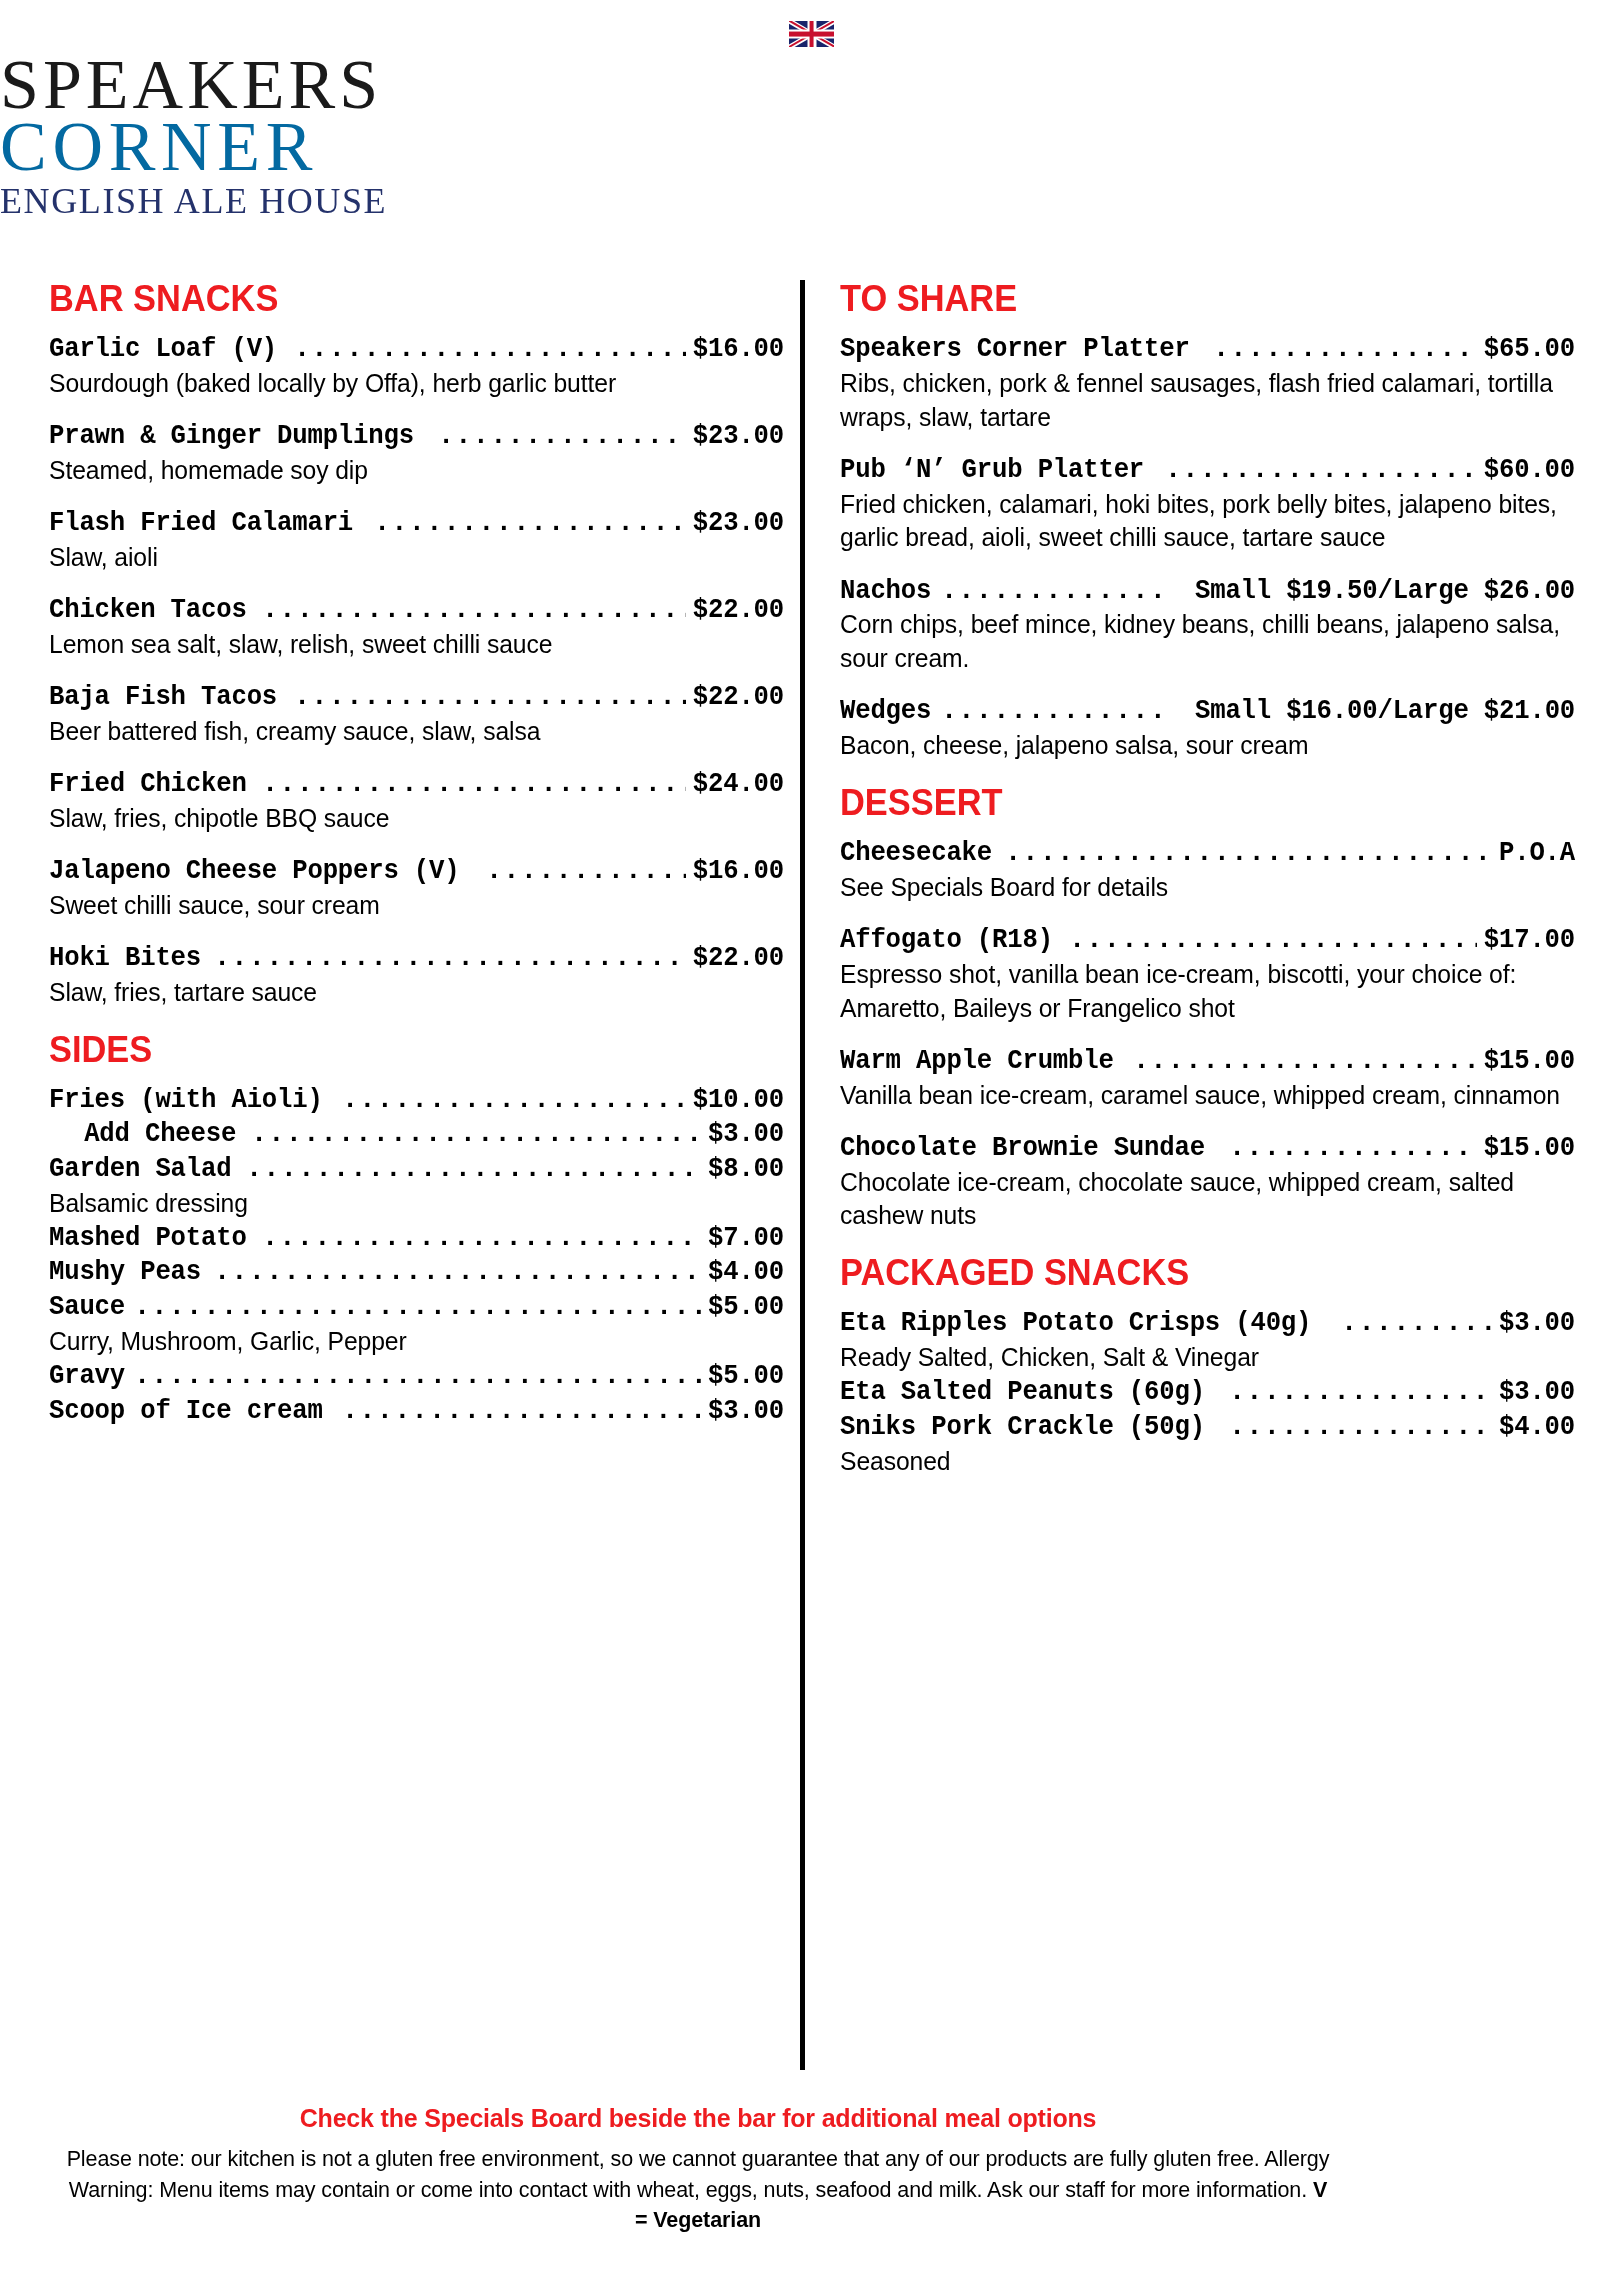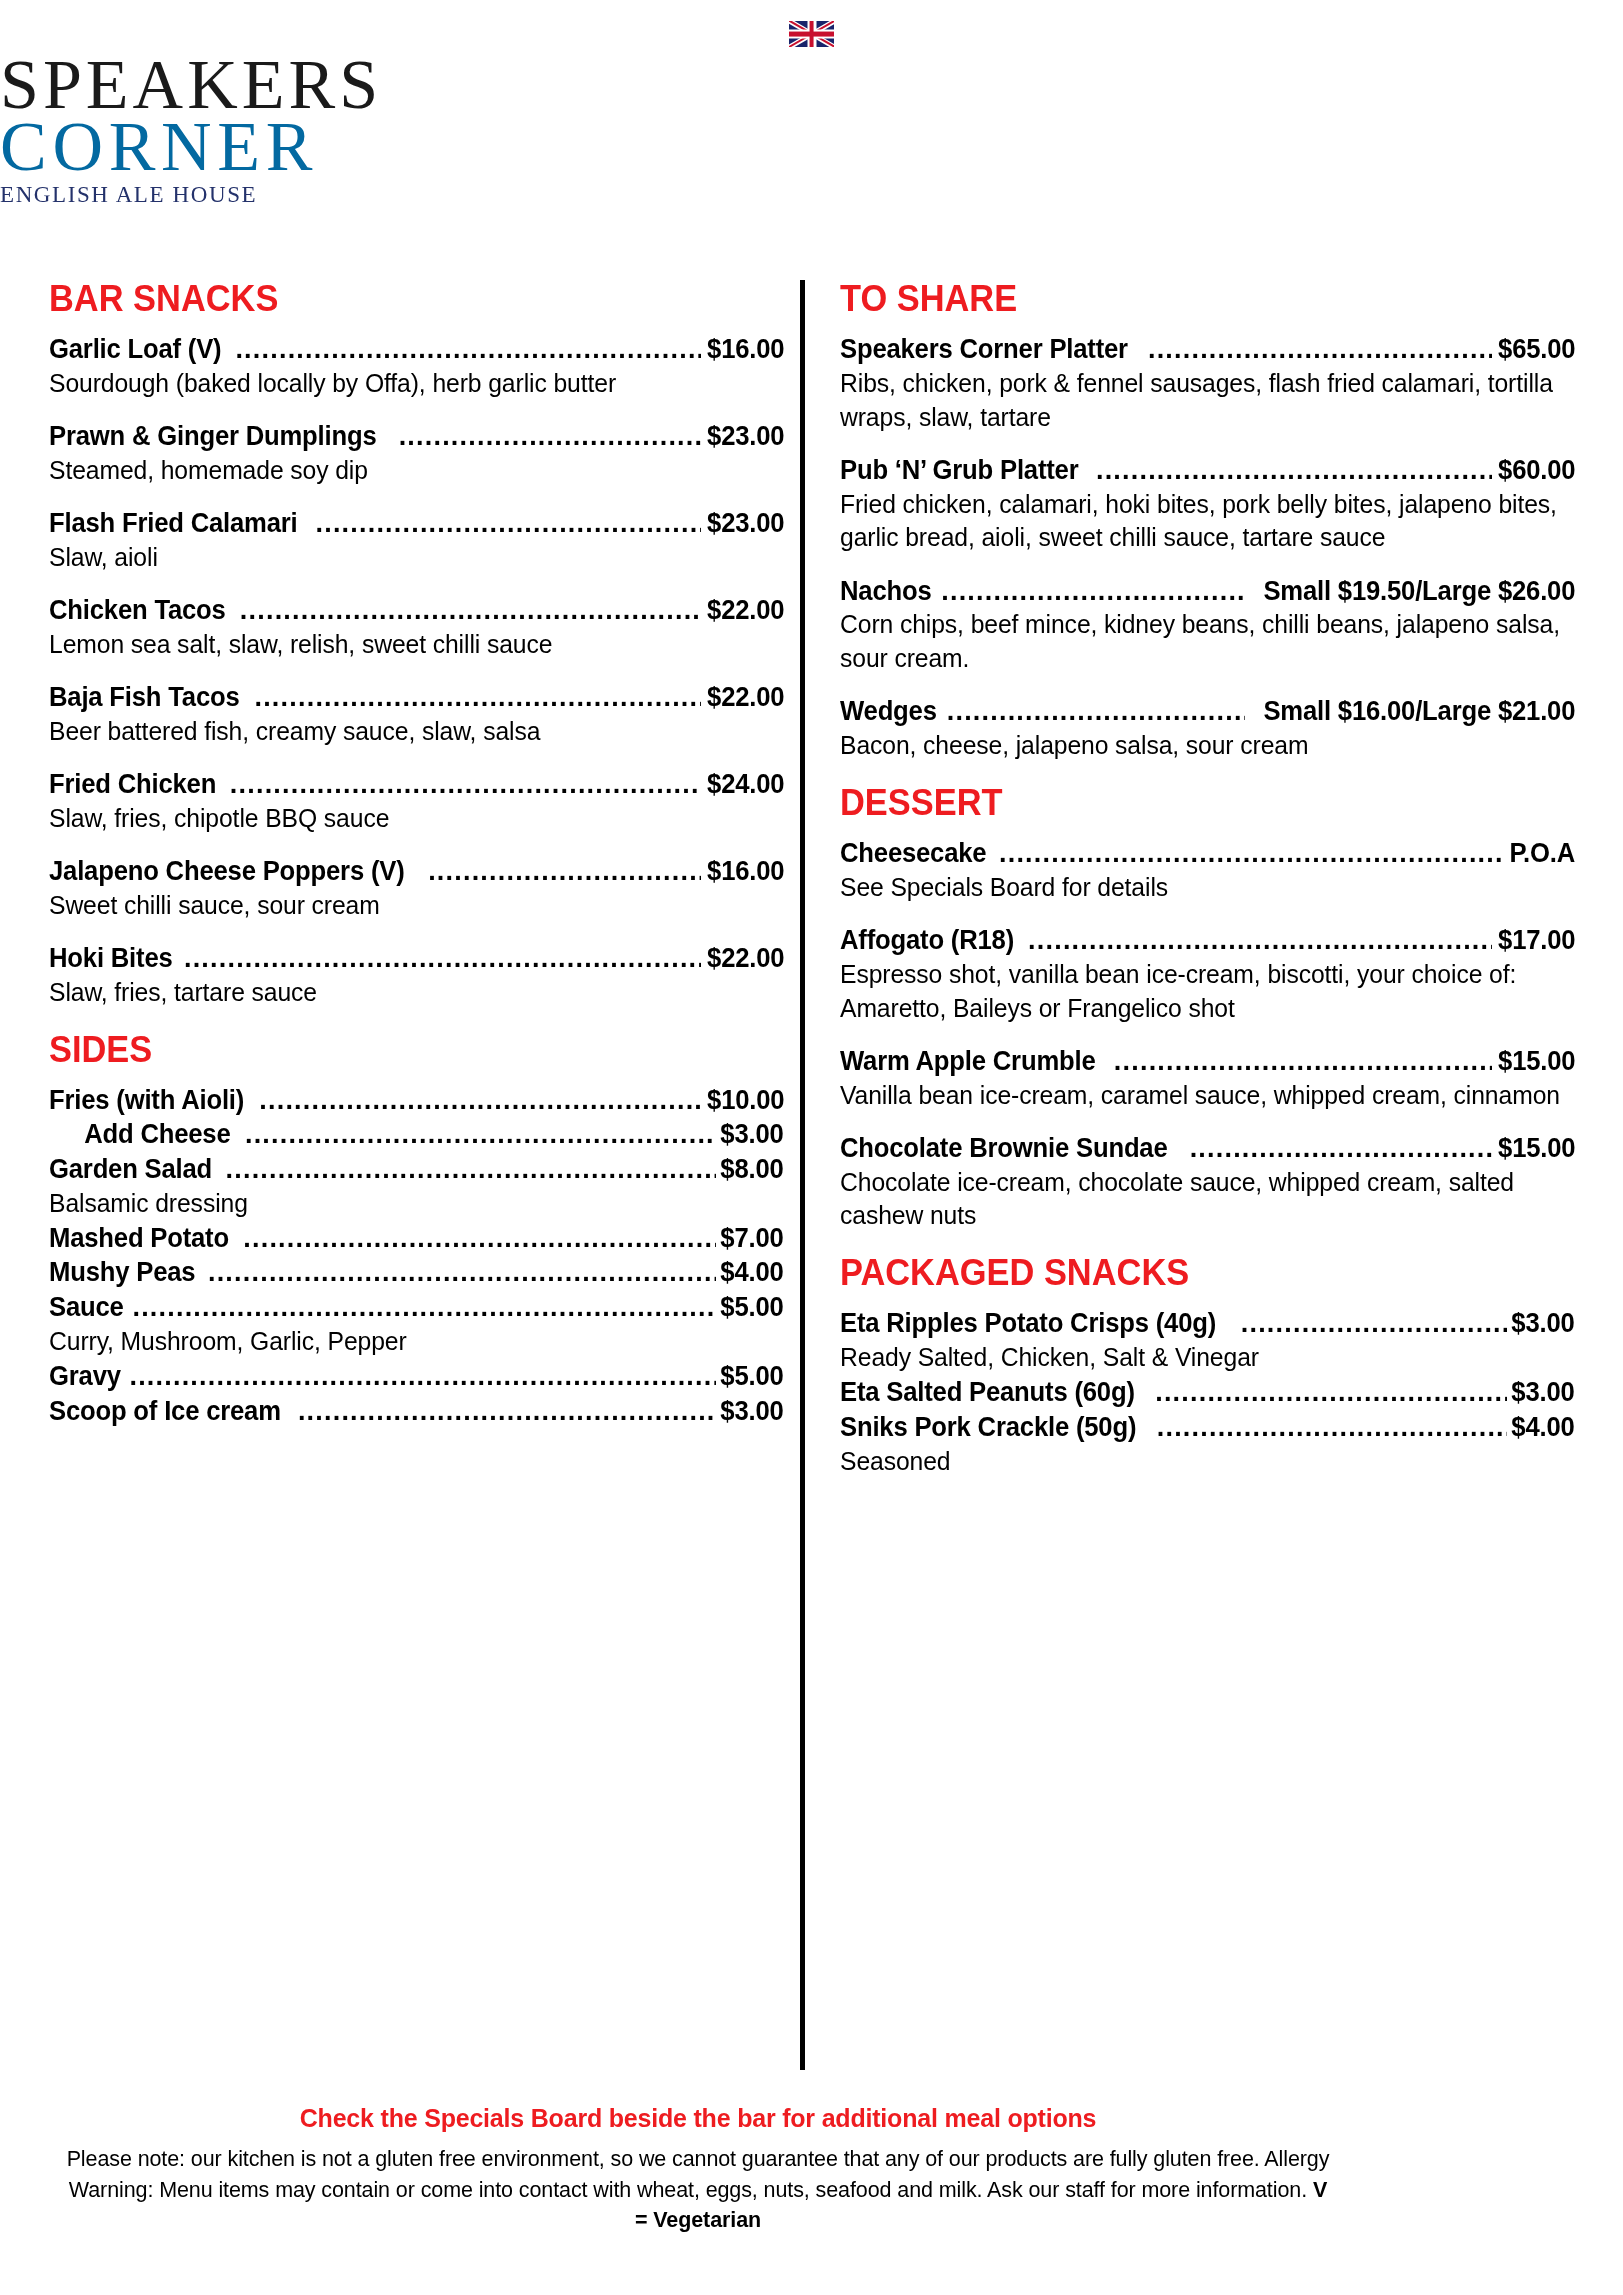--- a/index.html
+++ b/index.html
@@ -72,21 +72,21 @@
     font-family: "Liberation Serif", serif;
     font-size: 70px;
     letter-spacing: 5.7px;
     color: #0369a1;
     line-height: 0.95;
     font-weight: 400;
     margin-top: -4.9px;
   }
   .logo-line3 {
     font-family: "Liberation Serif", serif;
-    font-size: 23px;
+    font-size: 36px;
     letter-spacing: 1.6px;
     color: #24326b;
     line-height: 1.1;
     margin-top: 1.6px;
     font-weight: 400;
   }
 
   
   .columns {
     position: absolute;
@@ -130,20 +130,21 @@
 
   .item-row {
     display: flex;
     align-items: baseline;
     width: 100%;
     font-weight: bold;
     font-size: 27px;
     line-height: 1.22;
     letter-spacing: -0.2px;
     white-space: nowrap;
+    font-family: Liberation Mono, monospace;
   }
   .item-name { flex: 0 0 auto; transform: scaleX(0.95); transform-origin: left center; }
   .item-name.indent { padding-left: 37px; }
   .leader {
     flex: 1 1 auto;
     overflow: hidden;
     margin: 0 1.6px 0 4.9px;
     position: relative;
     height: 1em;
   }

